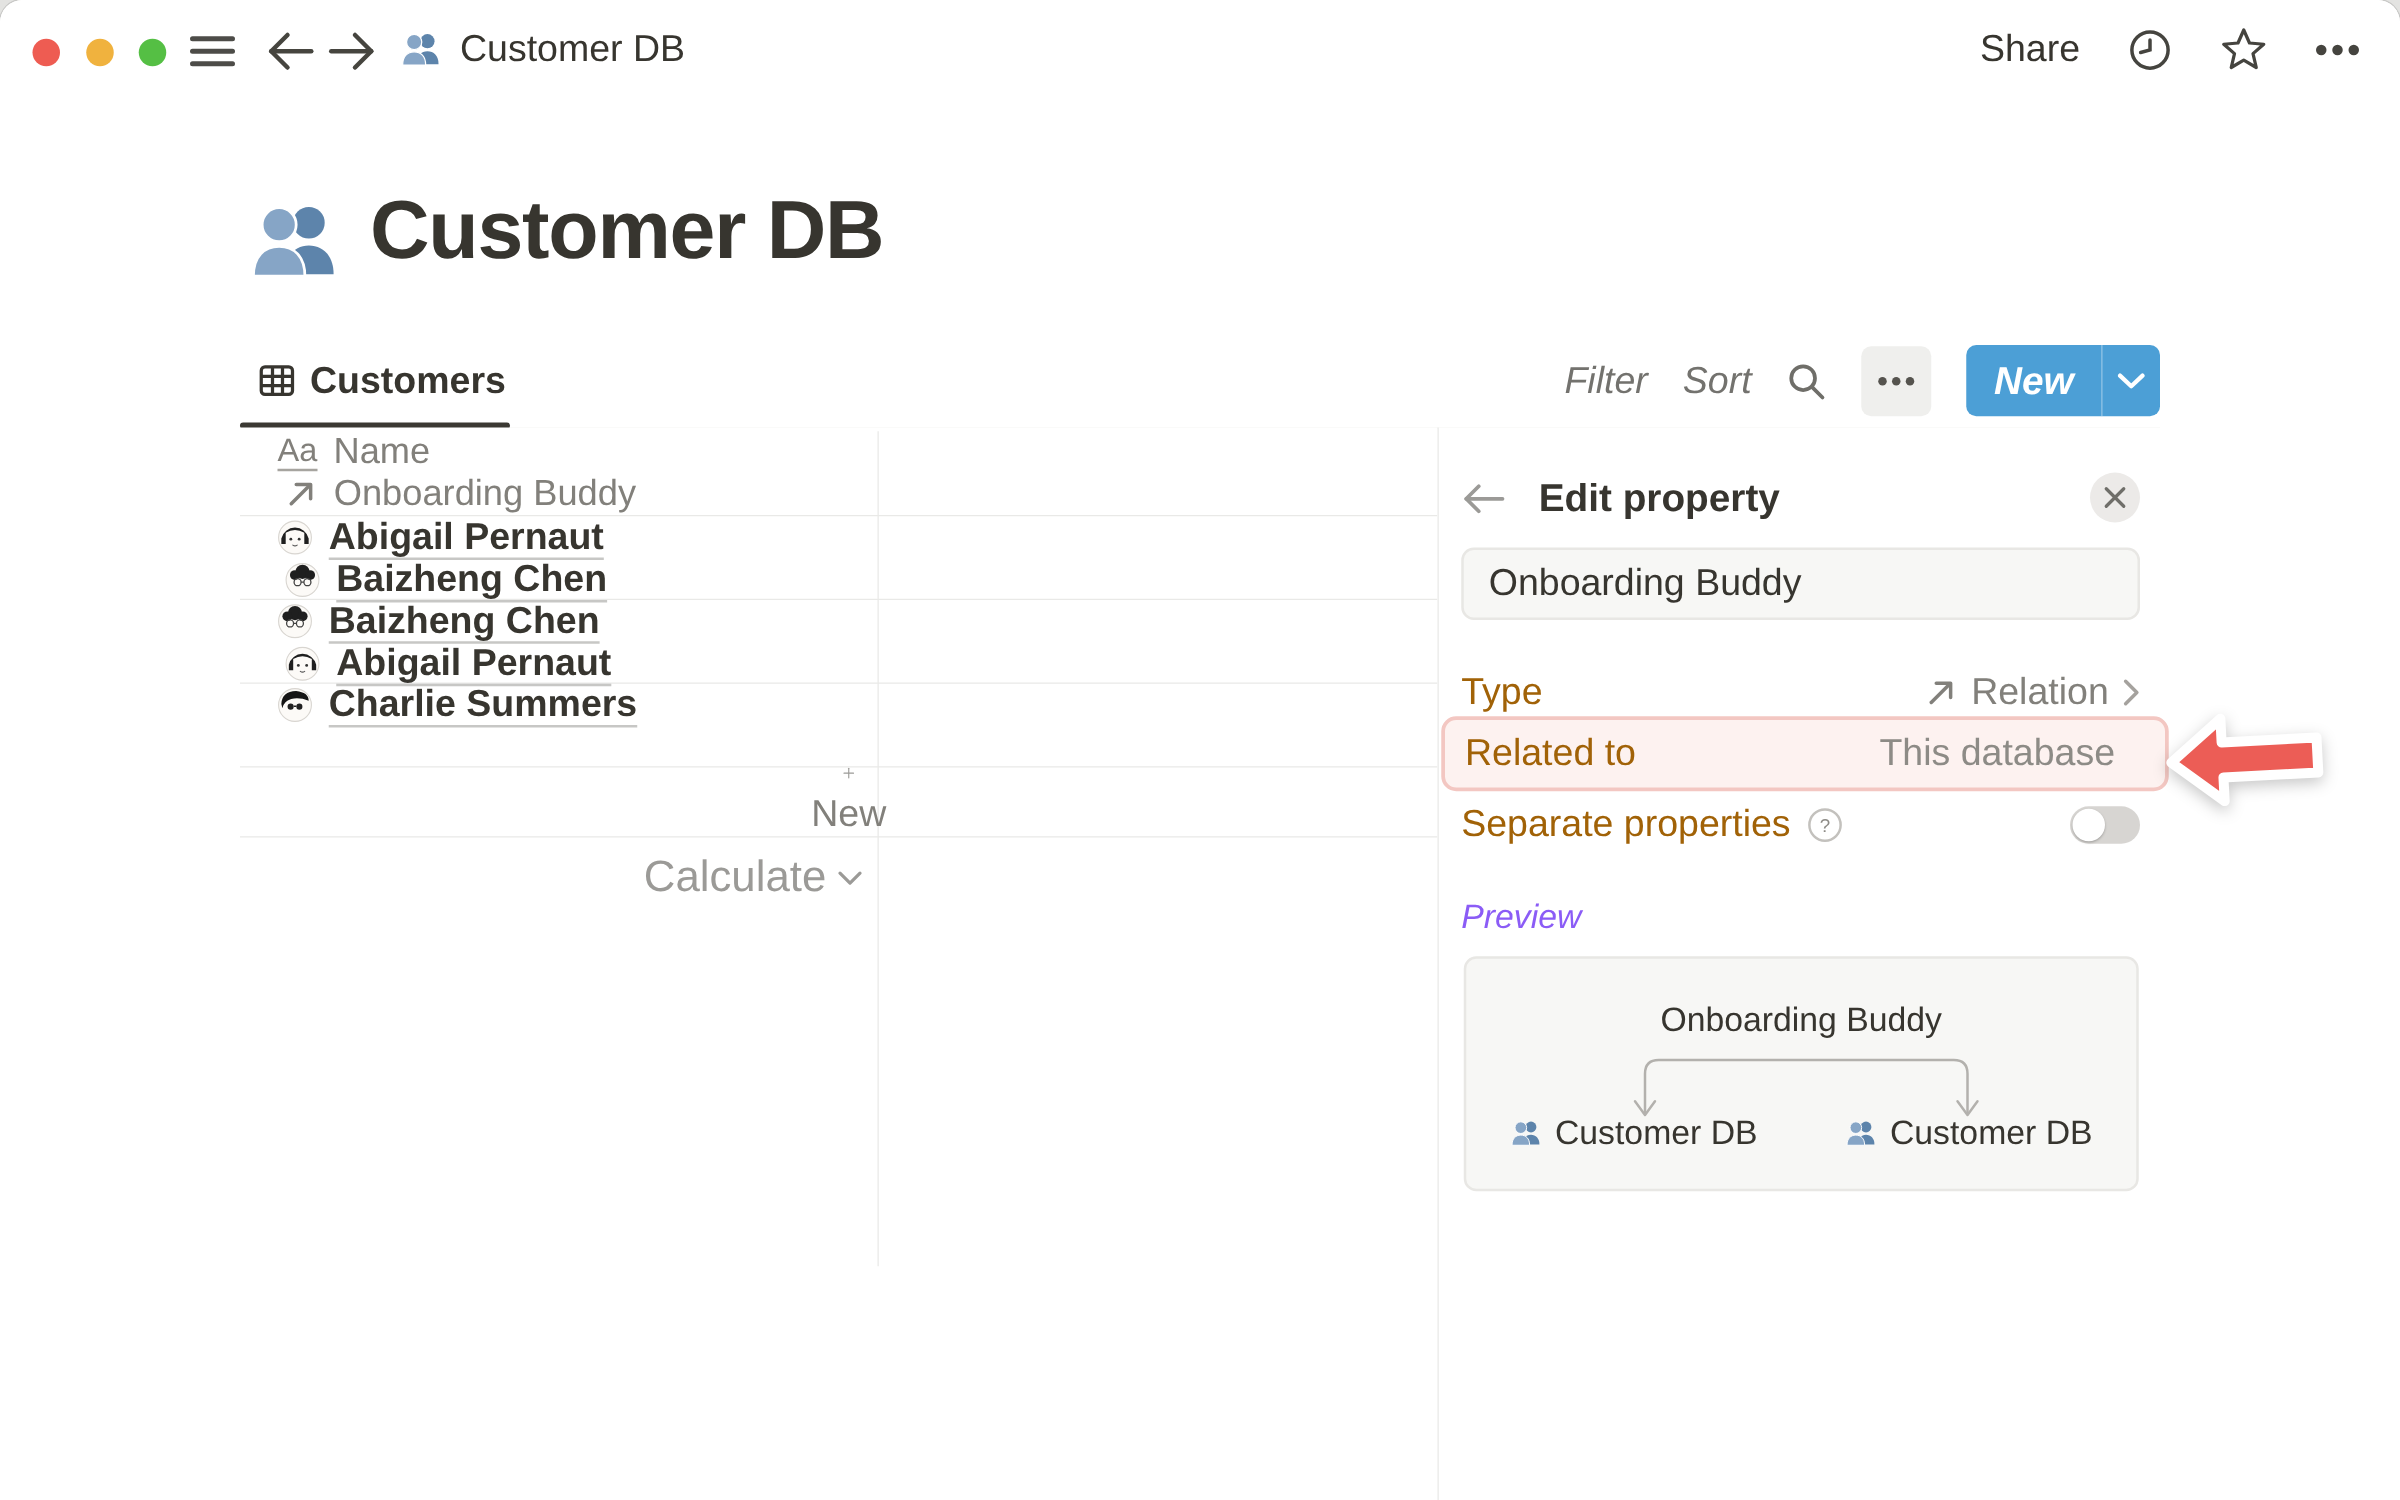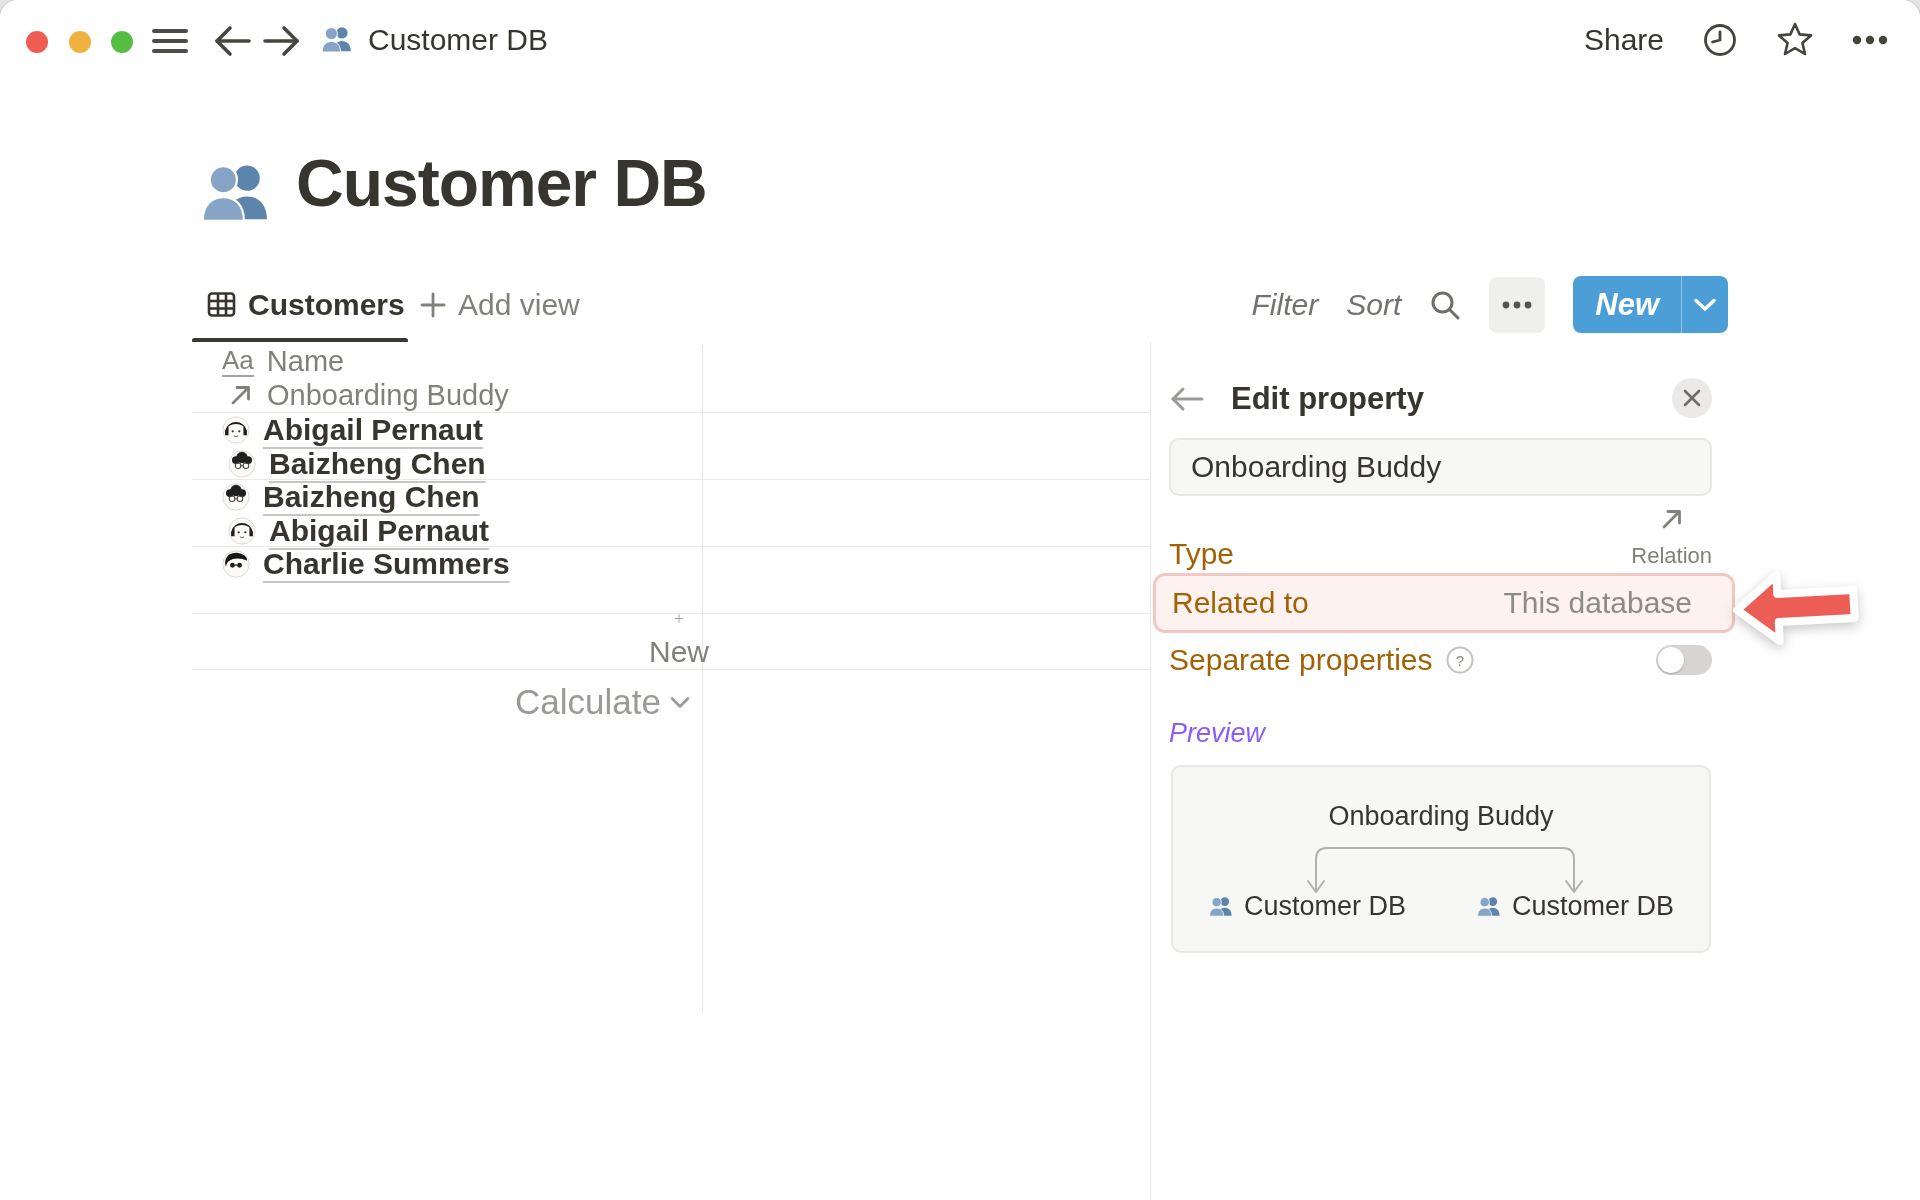--- a/index.html
+++ b/index.html
@@ -62,21 +62,21 @@
          border-left:1px solid #e9e9e7;}
   .p-head{position:absolute;left:18px;top:36px;width:543px;height:42px;display:flex;align-items:center;}
   .p-title{font-size:31px;font-weight:700;margin-left:26px;}
   .p-close{position:absolute;right:0;top:0;width:40px;height:40px;border-radius:50%;background:#eceae8;
            display:flex;align-items:center;justify-content:center;cursor:pointer;}
   .p-input{position:absolute;left:18px;top:96px;width:543px;height:58px;box-sizing:border-box;
            background:#f7f7f5;border:2px solid #e8e7e4;border-radius:10px;font-size:30px;
            color:#37352f;padding:0 20px;font-family:inherit;outline:none;}
   .p-row{position:absolute;left:18px;width:543px;display:flex;align-items:center;justify-content:space-between;}
   .p-lab{font-size:30px;color:#a16207;}
-  .p-val{display:flex;align-items:center;gap:11px;font-size:22px;color:#82807b;cursor:pointer;flex-direction:column;}
+  .p-val{display:flex;align-items:center;gap:11px;font-size:30px;color:#82807b;cursor:pointer;}
   .hl-ring{position:absolute;left:2px;top:231px;width:582px;height:60px;box-sizing:border-box;
            border:3px solid #f3c7c2;border-radius:12px;display:flex;align-items:center;
            justify-content:space-between;padding:0 40px 0 16px;cursor:pointer;}
   .sep-row{top:300px;height:36px;}
   .sep-left{display:flex;align-items:center;gap:13px;}
   .toggle{width:56px;height:30px;border-radius:16px;background:#d7d5d2;position:relative;cursor:pointer;}
   .toggle .knob{position:absolute;left:2px;top:2px;width:26px;height:26px;border-radius:50%;background:#fff;
                 box-shadow:0 1px 2px rgba(0,0,0,.25);}
   .prev-lab{position:absolute;left:18px;top:376px;font-size:27px;color:#8b5cf6;font-style:italic;}
   .prev-box{position:absolute;left:20px;top:423px;width:540px;height:188px;box-sizing:border-box;
@@ -171,29 +171,20 @@
           <line x1="3" y1="12" x2="28" y2="12"></line>
             <line x1="3" y1="19.5" x2="28" y2="19.5"></line>
           <line x1="12" y1="4.5" x2="12" y2="26.5"></line>
             <line x1="20" y1="4.5" x2="20" y2="26.5"></line>
         </g>
       </svg>
       <span class="lbl">Customers</span>
       <span class="tab-underline"></span>
     </div>
 
-    <div class="addview">
-      <svg width="26" height="26" viewBox="0 0 26 26">
-        <g stroke="#82807b" stroke-width="2.8" stroke-linecap="round">
-          <line x1="13" y1="2" x2="13" y2="24"></line>
-            <line x1="2" y1="13" x2="24" y2="13"></line>
-        </g>
-      </svg>
-      <span>Add view</span>
-    </div>
 
     <div class="toolbar">
       <span class="tb-txtbtn">Filter</span>
       <span class="tb-txtbtn">Sort</span>
       <svg width="32" height="32" viewBox="0 0 32 32">
         <circle cx="13.5" cy="13.5" r="9.5" fill="none" stroke="#6f6e69" stroke-width="3"></circle>
         <line x1="20.5" y1="20.5" x2="29" y2="29" stroke="#6f6e69" stroke-width="3" stroke-linecap="round"></line>
       </svg>
       <div class="more-btn">
         <svg width="30" height="8" viewBox="0 0 30 8">

